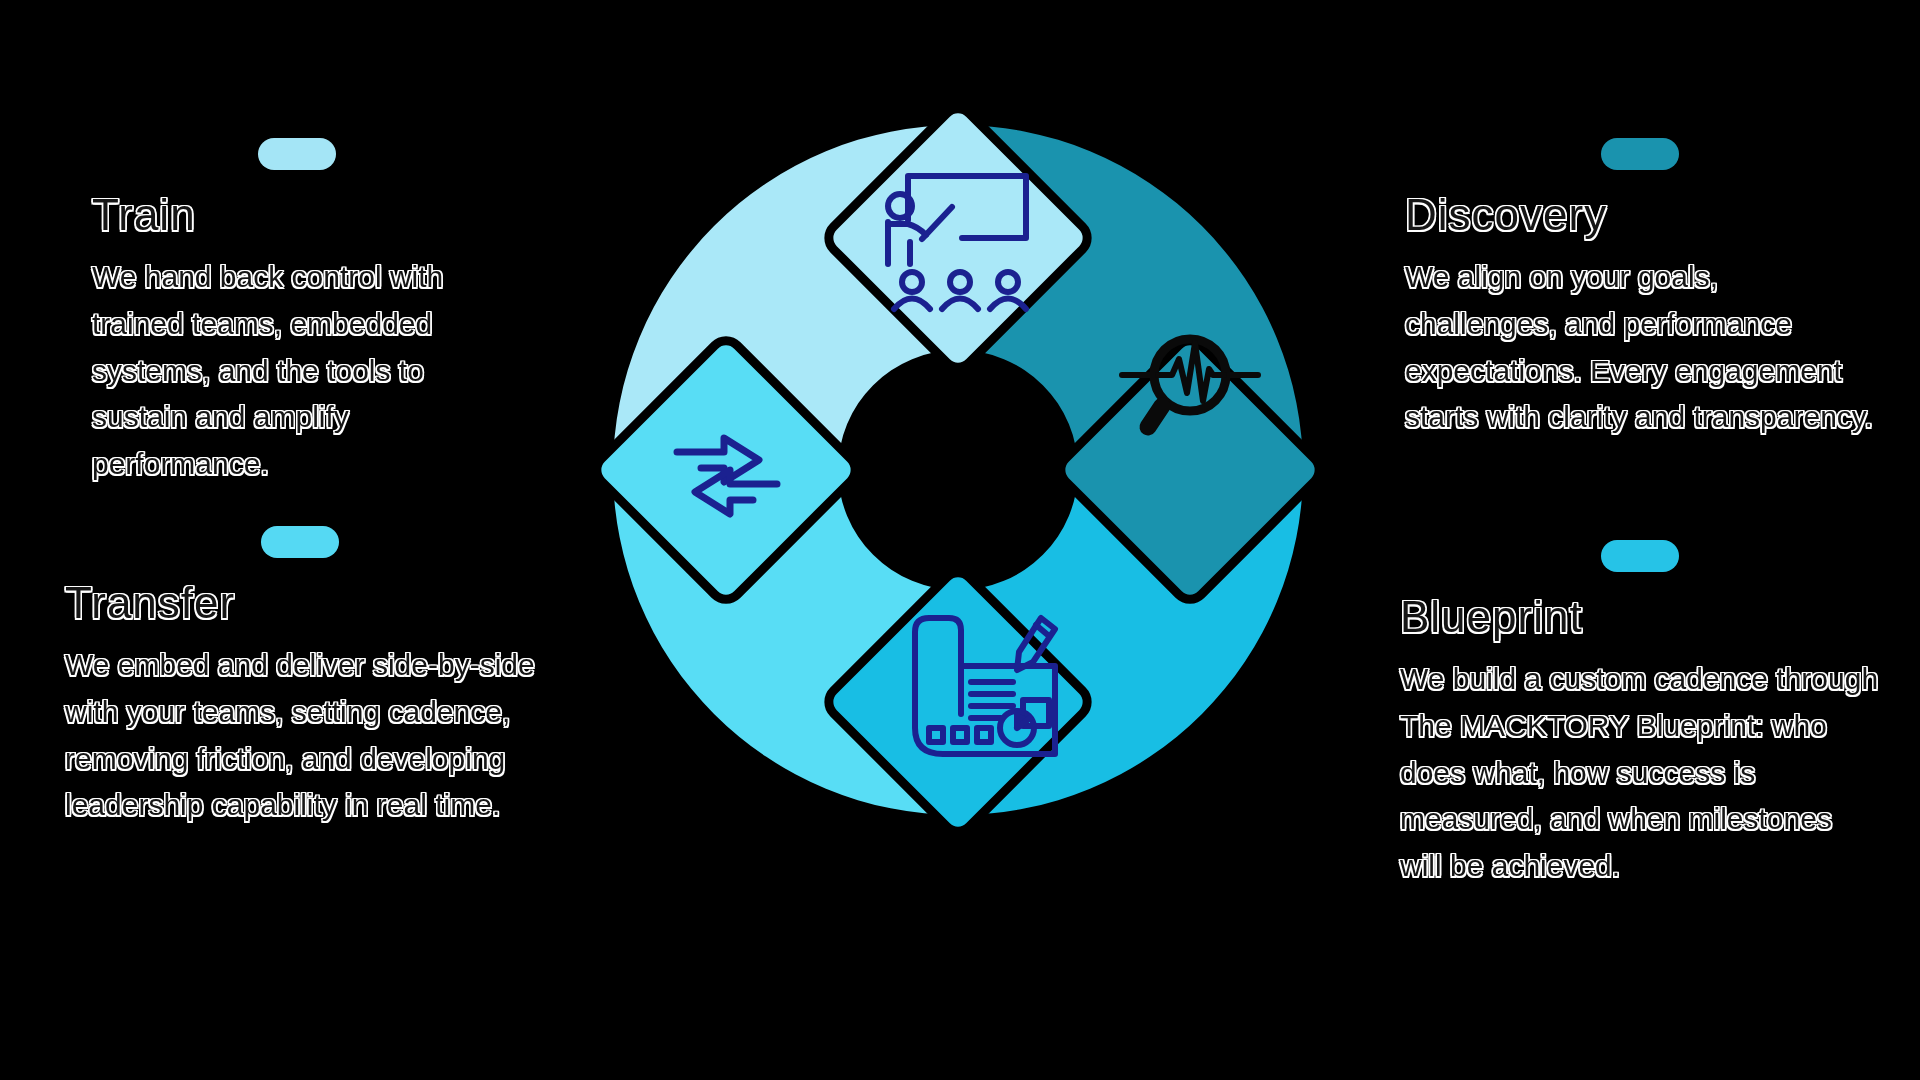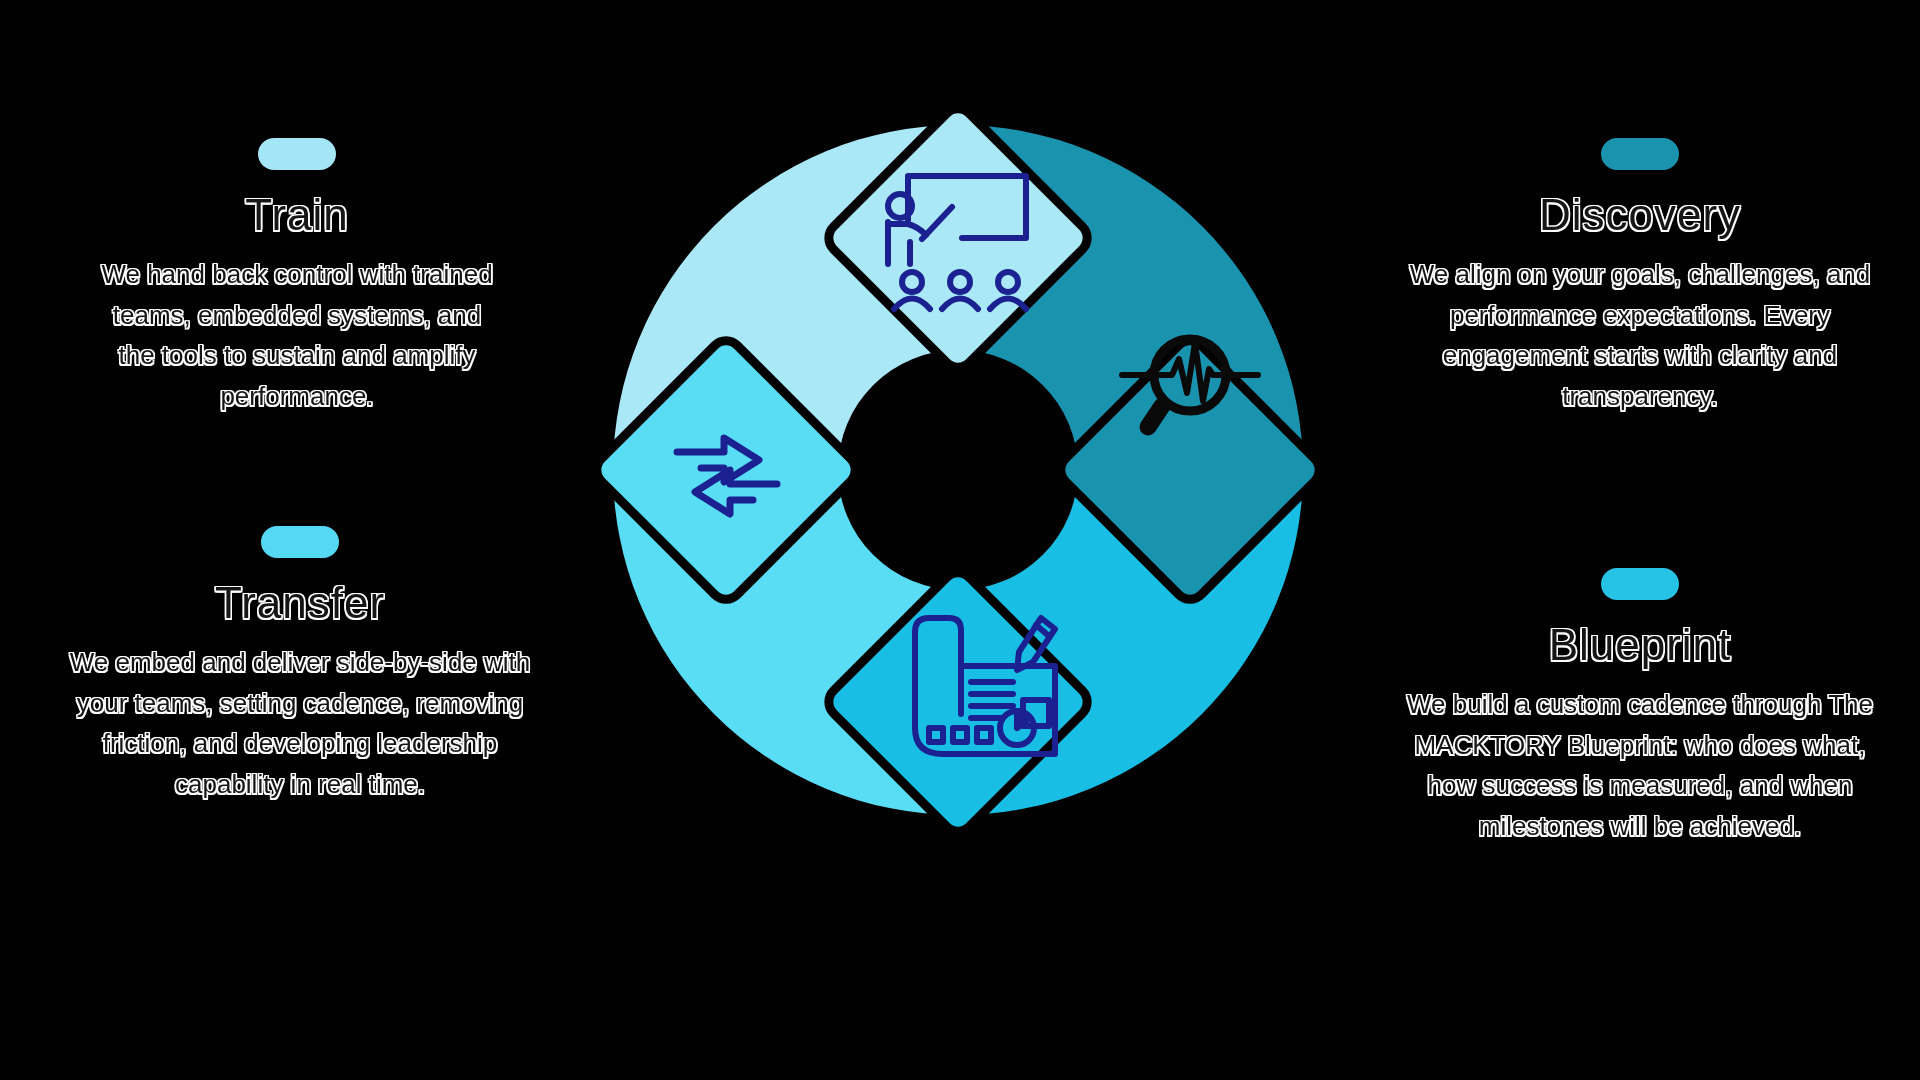--- a/index.html
+++ b/index.html
@@ -5,44 +5,44 @@
   html,body{margin:0;padding:0;}
   body{
     width:1920px;height:1080px;
     background:#000;
     overflow:hidden;
     position:relative;
     font-family:"Liberation Sans", sans-serif;
   }
   .stage{position:absolute;inset:0;width:1920px;height:1080px;}
   svg.cycle{position:absolute;left:0;top:0;}
-  .text-block{position:absolute;text-align:center;}
+  .text-block{position:absolute;}
   .pill{
     width:78px;height:32px;border-radius:16px;
     margin:0 auto 20px auto;
   }
   .outlined{
     color:#161616;
     text-shadow:
       -1.5px -1.5px 0 #fff, 0 -1.5px 0 #fff, 1.5px -1.5px 0 #fff,
       -1.5px 0 0 #fff, 1.5px 0 0 #fff,
       -1.5px 1.5px 0 #fff, 0 1.5px 0 #fff, 1.5px 1.5px 0 #fff;
   }
   h2.section-title{
     margin:0 0 14px 0;
     font-size:44px;font-weight:400;letter-spacing:1px;
   }
   p.section-body{
     margin:0;
-    font-size:26px;line-height:1.56;font-weight:400;
+    font-size:30px;line-height:1.56;font-weight:400;
   }
   #block-train{left:92px;top:138px;width:410px;}
   #block-transfer{left:65px;top:526px;width:470px;}
   #block-discovery{left:1405px;top:138px;width:470px;}
-  #block-blueprint{left:1400px;top:568px;width:480px;}
+  #block-blueprint{left:1400px;top:540px;width:480px;}
 </style>
 </head>
 <body>
 
 <div class="stage">
 
   <svg class="cycle" width="1920" height="1080" viewBox="0 0 1920 1080">
 
     <path d="M 613 470 A 345 345 0 0 1 958 125 L 958 350 A 120 120 0 0 0 838 470 Z" fill="#AAE8F8"></path>
     <path d="M 958 125 A 345 345 0 0 1 1303 470 L 1078 470 A 120 120 0 0 0 958 350 Z" fill="#1A93AE"></path>

